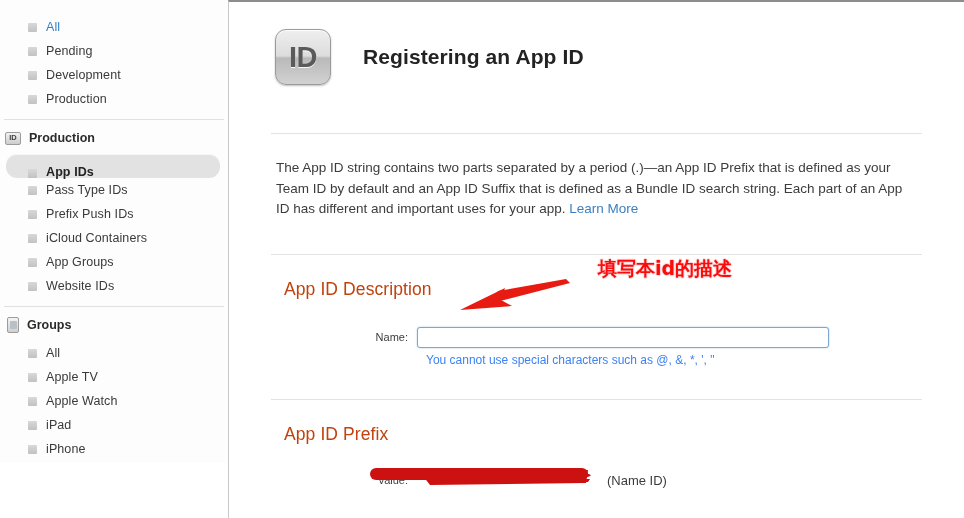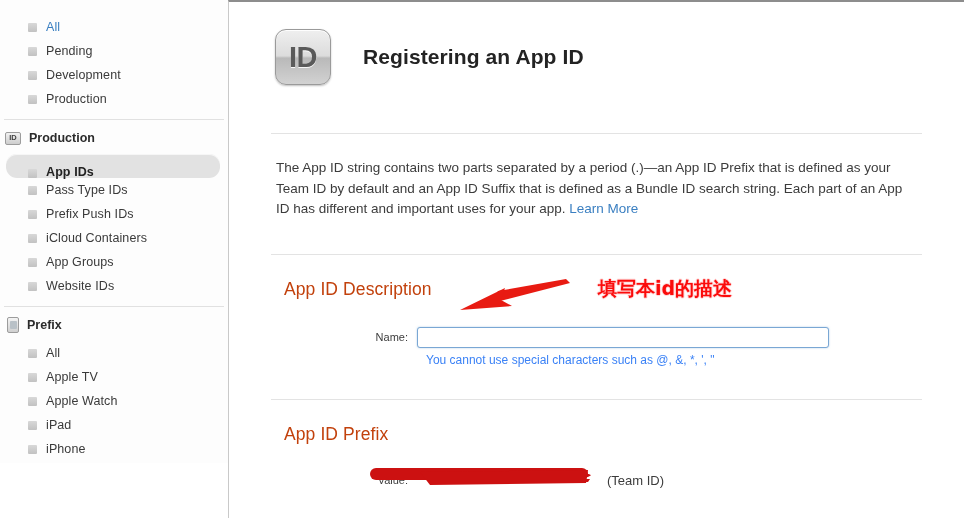--- a/index.html
+++ b/index.html
@@ -333,21 +333,21 @@
         <span class="bullet"></span>
         <span class="nav-label">Website IDs</span>
       </div>
     </div>
 
     <div class="section-divider"></div>
 
     <div class="nav-group">
       <div class="section-head">
         <span class="device-badge"></span>
-        <span class="sec-label">Prefix</span>
+        <span class="sec-label">Groups</span>
       </div>
       <div class="nav-item">
         <span class="bullet"></span>
         <span class="nav-label">All</span>
       </div>
       <div class="nav-item">
         <span class="bullet"></span>
         <span class="nav-label">Apple TV</span>
       </div>
       <div class="nav-item">
@@ -390,21 +390,21 @@
         <input class="text-input" type="text" autofocus="" placeholder="" style="">
       </div>
       <div class="field-hint">You cannot use special characters such as @, &amp;, *, ', "</div>
 
       <div class="hr" style="margin-top:32px;"></div>
 
       <div class="section-title" style="margin-top:24px;">App ID Prefix</div>
 
       <div class="value-row" style="margin-top:28px;">
         <div class="field-label">Value:</div>
-        <div class="value-text" style="margin-left:190px;">(Team ID)</div>
+        <div class="value-text" style="margin-left:190px;">(Name ID)</div>
       </div>
 
     </div>
   </div>
 
   <div id="overlay">
 
     <svg width="964" height="518" style="position:absolute;left:0;top:0;">
 
       <g>
@@ -412,16 +412,16 @@
         <path d="M 460,310 L 505,288 L 501,300 L 512,306 Z" fill="#e81b12"></path>
       </g>
 
       <g>
         <path d="M 372,470 C 420,466 500,470 560,472 C 620,474 570,478 590,479 L 588,482 C 540,484 470,482 430,480 C 400,478 380,476 372,474 Z" fill="#cc1111"></path>
         <rect x="370" y="468" width="218" height="12" rx="6" fill="#cc1111"></rect>
         <path d="M 420,472 L 588,470 L 586,483 L 430,485 Z" fill="#cc1111"></path>
       </g>
     </svg>
 
-    <div class="cn-note" style="left:598px; top:276px;">填写本id的描述</div>
+    <div class="cn-note" style="left:598px; top:256px;">填写本id的描述</div>
   </div>
 
 </div>
 
 </body></html>

